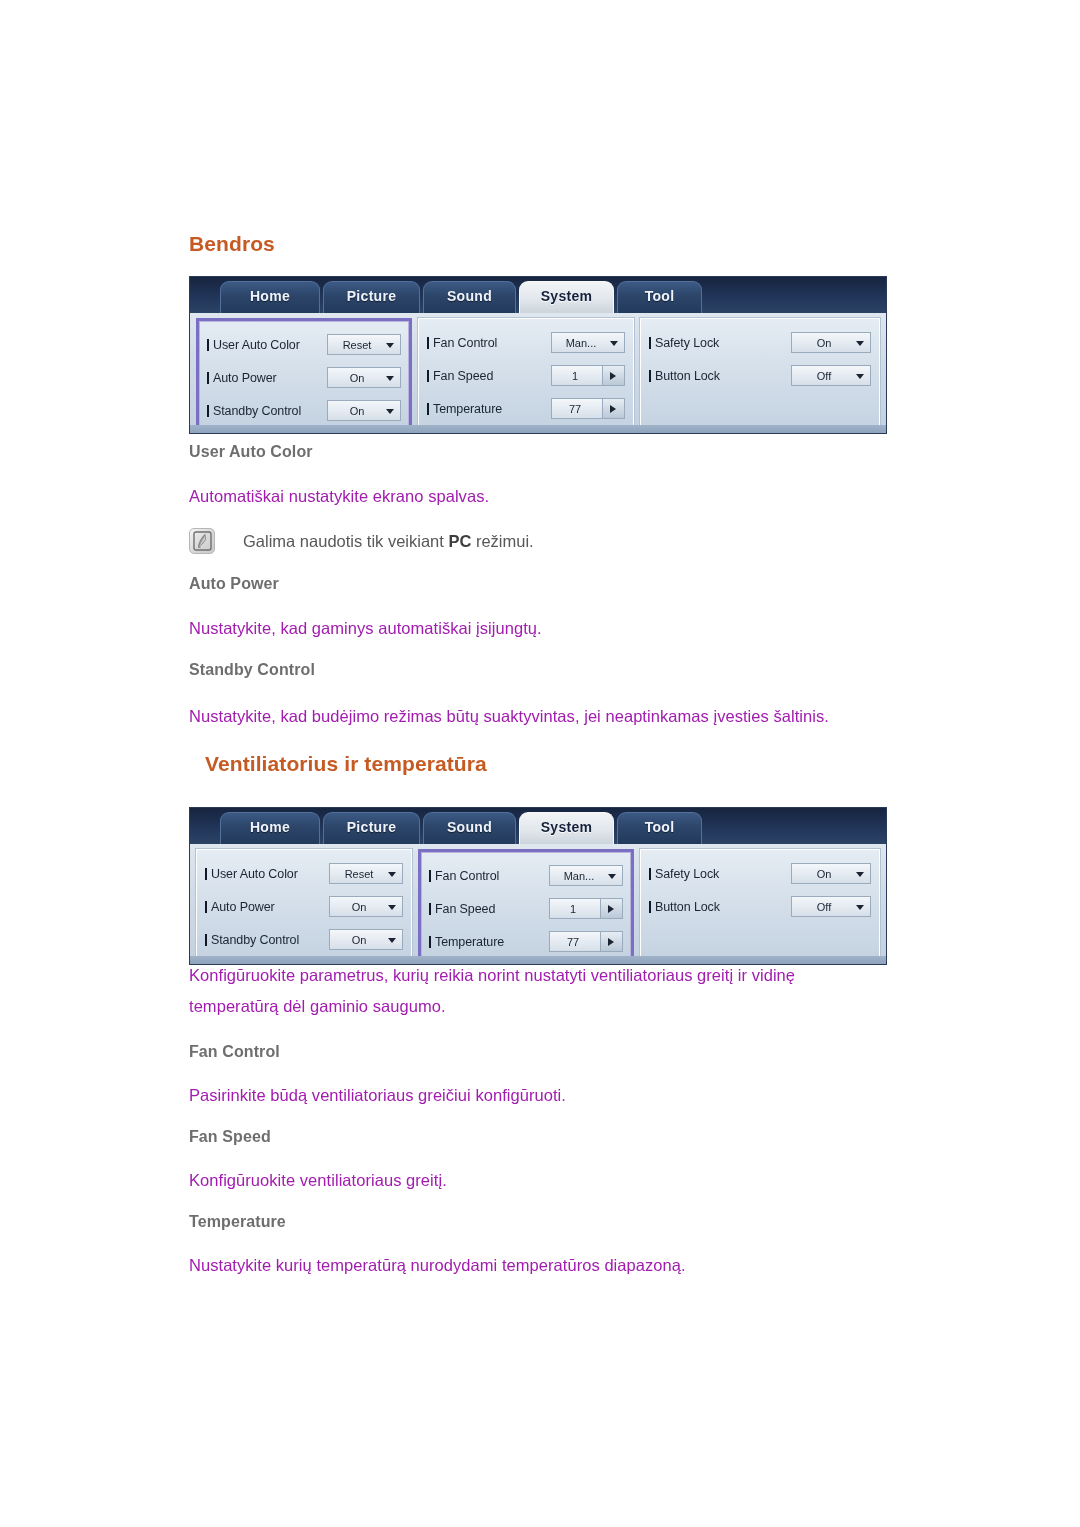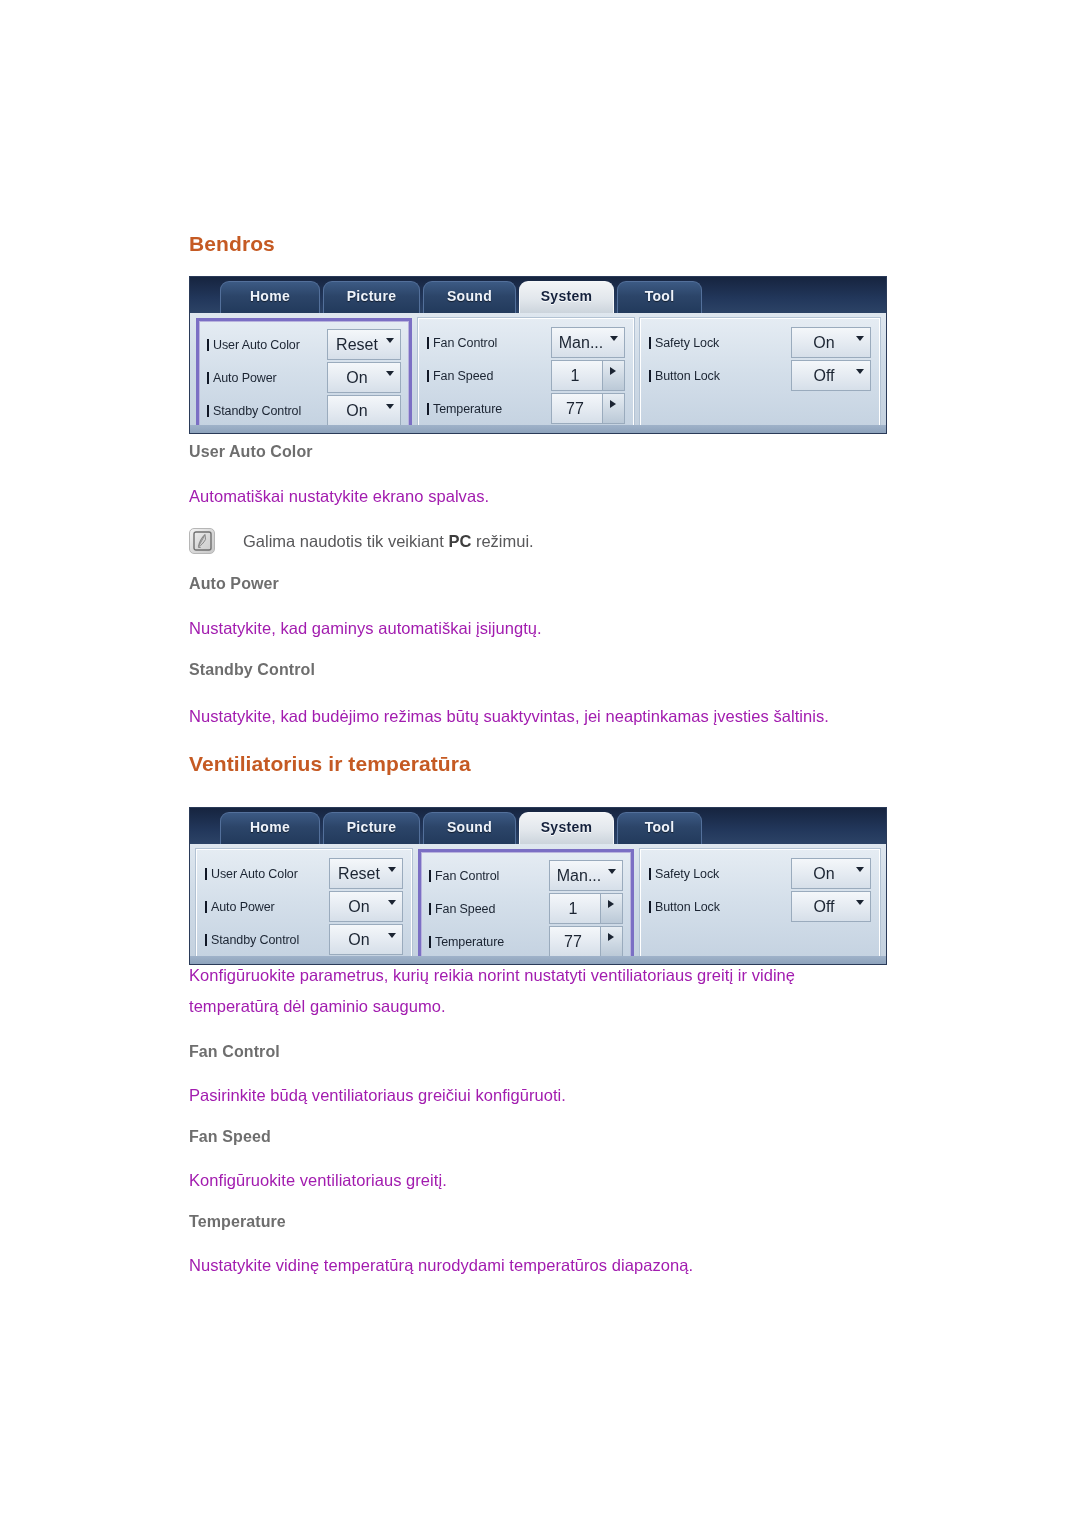--- a/index.html
+++ b/index.html
@@ -167,26 +167,26 @@
     display: inline-block;
     width: 2px;
     height: 12px;
     background: #101726;
     margin-right: 4px;
     flex: 0 0 2px;
   }
   .ctrl {
     position: relative;
     box-sizing: border-box;
-    height: 31px;
+    height: 21px;
     background: linear-gradient(180deg,#f4f7fa 0%, #e4eaf1 55%, #d6dfe9 100%);
     border: 1px solid #9aabbd;
     display: flex;
     align-items: center;
-    font-size: 16px;
+    font-size: 11px;
     color: #1b2432;
   }
   .ctrl.select { width: 74px; justify-content: center; padding-right: 14px; }
   .ctrl.select.wide { width: 80px; }
   .ctrl .caret {
     position: absolute;
     right: 6px; top: 8px;
     width: 0; height: 0;
     border-left: 4px solid transparent;
     border-right: 4px solid transparent;
@@ -347,21 +347,21 @@
       </span>
       <span class="note-text"><span>Galima naudotis tik veikiant </span><b>PC</b><span> režimui.</span></span>
     </div>
 
     <h2 class="sub-title" style="position:absolute; left:0; top:575px;">Auto Power</h2>
     <p class="body-text" style="position:absolute; left:0; top:613px;text-align:right;">Nustatykite, kad gaminys automatiškai įsijungtų.</p>
 
     <h2 class="sub-title" style="position:absolute; left:0; top:661px;">Standby Control</h2>
     <p class="body-text" style="position:absolute; left:0; top:701px; width:700px;">Nustatykite, kad budėjimo režimas būtų suaktyvintas, jei neaptinkamas įvesties šaltinis.</p>
 
-    <h1 class="section-title" style="position:absolute; left:0; top:752px;">Ventiliatorius ir temperatūra</h1>
+    <h1 class="section-title" style="position:absolute; left:16px; top:752px;">Ventiliatorius ir temperatūra</h1>
 
     <div class="osd" style="position:absolute; left:0; top:807px;">
       <div class="osd-tabs">
         <div class="tab" style="left:30px; width:100px;">Home</div>
         <div class="tab" style="left:133px; width:97px;">Picture</div>
         <div class="tab" style="left:233px; width:93px;">Sound</div>
         <div class="tab active" style="left:329px; width:95px;">System</div>
         <div class="tab" style="left:427px; width:85px;">Tool</div>
       </div>
       <div class="osd-body">
@@ -461,16 +461,16 @@
 
     <p class="body-text" style="position:absolute; left:0; top:960px; width:700px;">Konfigūruokite parametrus, kurių reikia norint nustatyti ventiliatoriaus greitį ir vidinę temperatūrą dėl gaminio saugumo.</p>
 
     <h2 class="sub-title" style="position:absolute; left:0; top:1043px;">Fan Control</h2>
     <p class="body-text" style="position:absolute; left:0; top:1080px;">Pasirinkite būdą ventiliatoriaus greičiui konfigūruoti.</p>
 
     <h2 class="sub-title" style="position:absolute; left:0; top:1128px;">Fan Speed</h2>
     <p class="body-text" style="position:absolute; left:0; top:1165px;text-align:right;">Konfigūruokite ventiliatoriaus greitį.</p>
 
     <h2 class="sub-title" style="position:absolute; left:0; top:1213px;">Temperature</h2>
-    <p class="body-text" style="position:absolute; left:0; top:1250px;">Nustatykite vidinę temperatūrą nurodydami temperatūros diapazoną.</p>
+    <p class="body-text" style="position:absolute; left:0; top:1250px;">Nustatykite kurių temperatūrą nurodydami temperatūros diapazoną.</p>
 
   </div>
 </div>
 
 </body></html>

